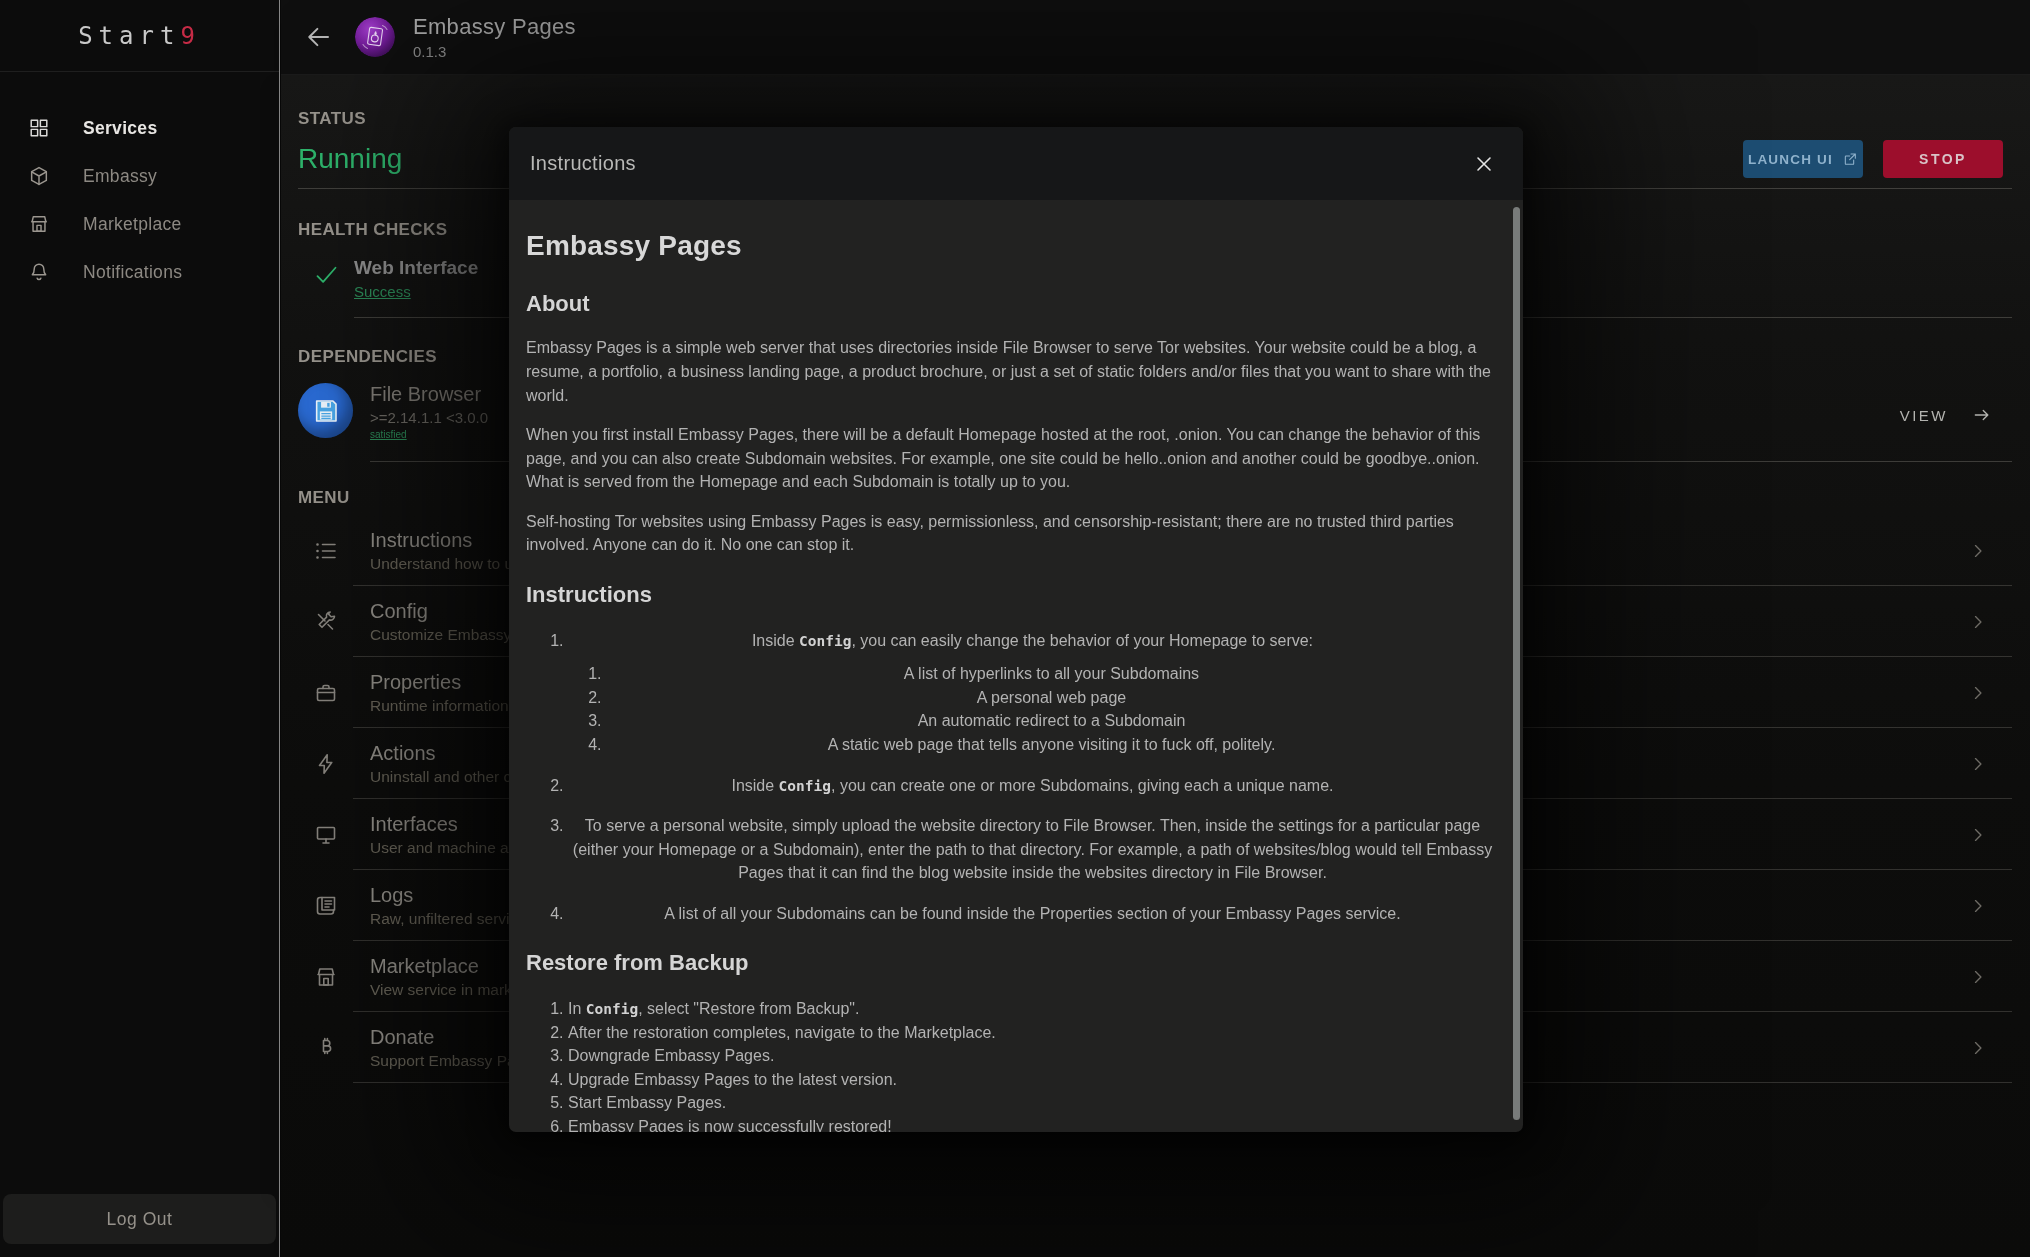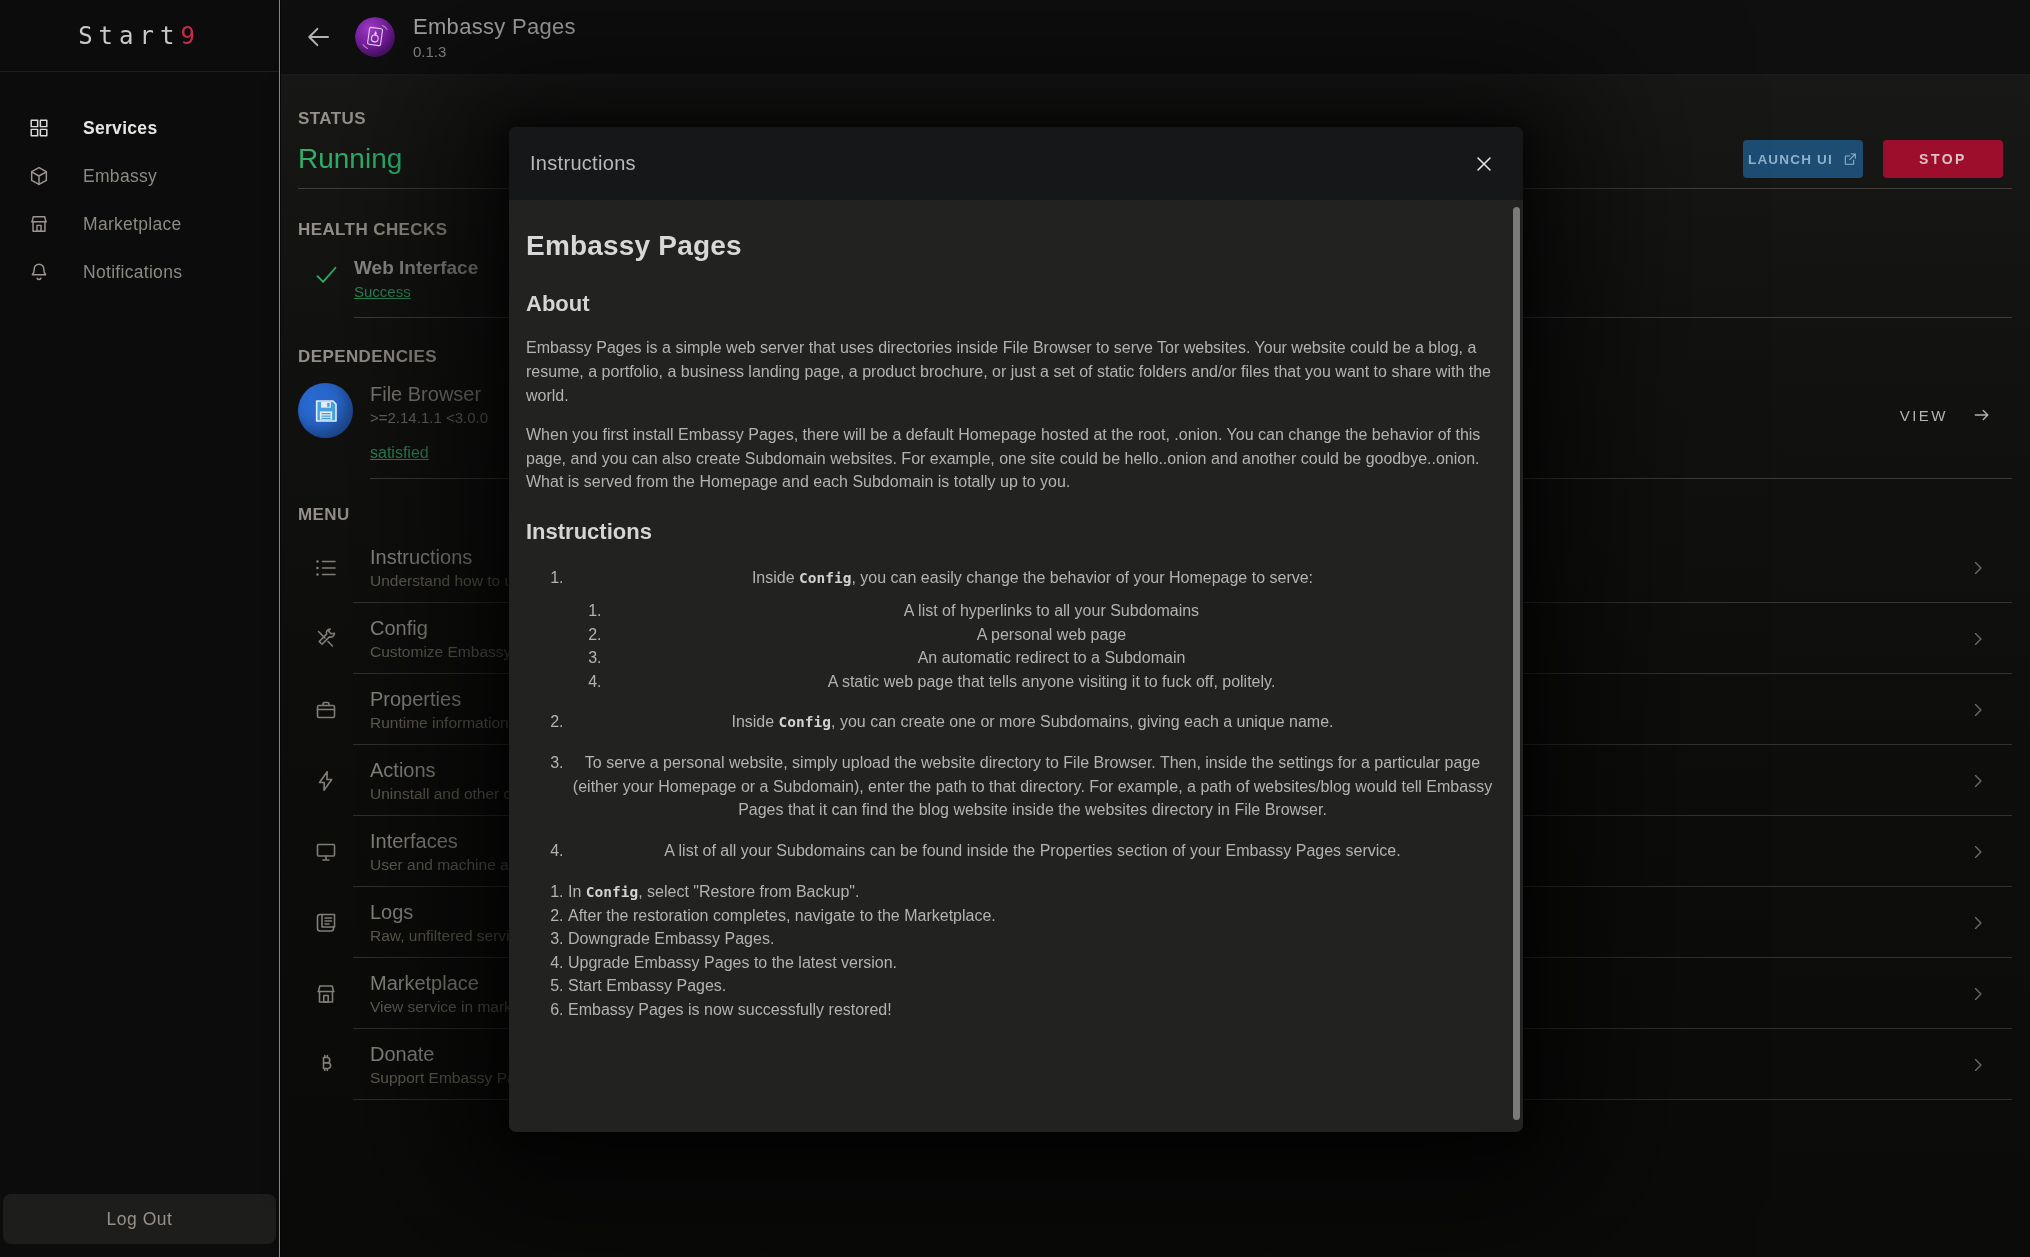--- a/index.html
+++ b/index.html
@@ -53,21 +53,21 @@
   .hc-result { font-size:15px; color:var(--success-green,#2c8a58); margin-top:4px;text-decoration:underline; }
   .sep-indent1 { margin:14px 0 0 56px; }
   .dep-label { margin-top:29px; }
   .dep-row { margin-top:16px; display:flex; align-items:flex-start; position:relative; min-height:62px; }
   .dep-icon { width:55px; height:55px; flex:0 0 55px; border-radius:50%;
               background:var(--dependency-blue,#2a6bd4); display:flex; align-items:center;
               justify-content:center; box-shadow:inset -6px -8px 14px rgba(0,0,0,.35); }
   .dep-text { margin-left:17px; }
   .dep-name { font-size:20px; color:#807d77; }
   .dep-version { font-size:15px; color:#6d6a64; margin-top:3px; }
-  .dep-status { font-size:16px; color:var(--success-green,#2c8a58); margin-top:18px;text-decoration:underline; }
+  .dep-status { font-size:10px; color:var(--success-green,#2c8a58); margin-top:3px;text-decoration:underline; }
   .view-link { position:absolute; right:20px; top:22px; display:flex; align-items:center;
                gap:24px; color:#b3b3af; font-size:15px; letter-spacing:2.5px; cursor:pointer; }
   .view-link svg { width:20px; height:20px; }
   .sep-indent2 { margin:16px 0 0 72px; }
   .menu-label { margin-top:26px; }
   .menu-list { margin-top:7px; }
   .menu-row { height:71px; display:flex; align-items:center; position:relative; cursor:pointer; }
   .menu-row::after { content:""; position:absolute; left:55px; right:0; bottom:0; height:1px;
                      background:rgba(205,200,190,.2); }
   .menu-icon { width:55px; flex:0 0 55px; display:flex; justify-content:center; color:#86837d; }
@@ -402,33 +402,35 @@
           <path d="M6 6l12 12M18 6L6 18"></path>
         </svg>
       </button>
   </div>
   <div class="modal-body">
     <h1>Embassy Pages</h1>
     <h2>About</h2>
     <div id="about-paras">
         <p>Embassy Pages is a simple web server that uses directories inside File Browser to serve Tor websites. Your website could be a blog, a resume, a portfolio, a business landing page, a product brochure, or just a set of static folders and/or files that you want to share with the world.</p>
         <p>When you first install Embassy Pages, there will be a default Homepage hosted at the root, .onion. You can change the behavior of this page, and you can also create Subdomain websites. For example, one site could be hello..onion and another could be goodbye..onion. What is served from the Homepage and each Subdomain is totally up to you.</p>
+        <p>Self-hosting Tor websites using Embassy Pages is easy, permissionless, and censorship-resistant; there are no trusted third parties involved. Anyone can do it. No one can stop it.</p>
       </div>
     <h2>Instructions</h2>
     <ol class="main-list" id="instructions-list">
         <li>Inside <code>Config</code>, you can easily change the behavior of your Homepage to serve:<ol class="nested">
             <li>A list of hyperlinks to all your Subdomains</li>
             <li>A personal web page</li>
             <li>An automatic redirect to a Subdomain</li>
             <li>A static web page that tells anyone visiting it to fuck off, politely.</li>
           </ol></li>
         <li>Inside <code>Config</code>, you can create one or more Subdomains, giving each a unique name.</li>
         <li>To serve a personal website, simply upload the website directory to File Browser. Then, inside the settings for a particular page (either your Homepage or a Subdomain), enter the path to that directory. For example, a path of websites/blog would tell Embassy Pages that it can find the blog website inside the websites directory in File Browser.</li>
         <li>A list of all your Subdomains can be found inside the Properties section of your Embassy Pages service.</li>
       </ol>
+    <h2>Restore from Backup</h2>
     <ol class="tight" id="restore-list">
         <li>In <code>Config</code>, select "Restore from Backup".</li>
         <li>After the restoration completes, navigate to the Marketplace.</li>
         <li>Downgrade Embassy Pages.</li>
         <li>Upgrade Embassy Pages to the latest version.</li>
         <li>Start Embassy Pages.</li>
         <li>Embassy Pages is now successfully restored!</li>
       </ol>
   </div>
   <div class="scroll-thumb"></div>

